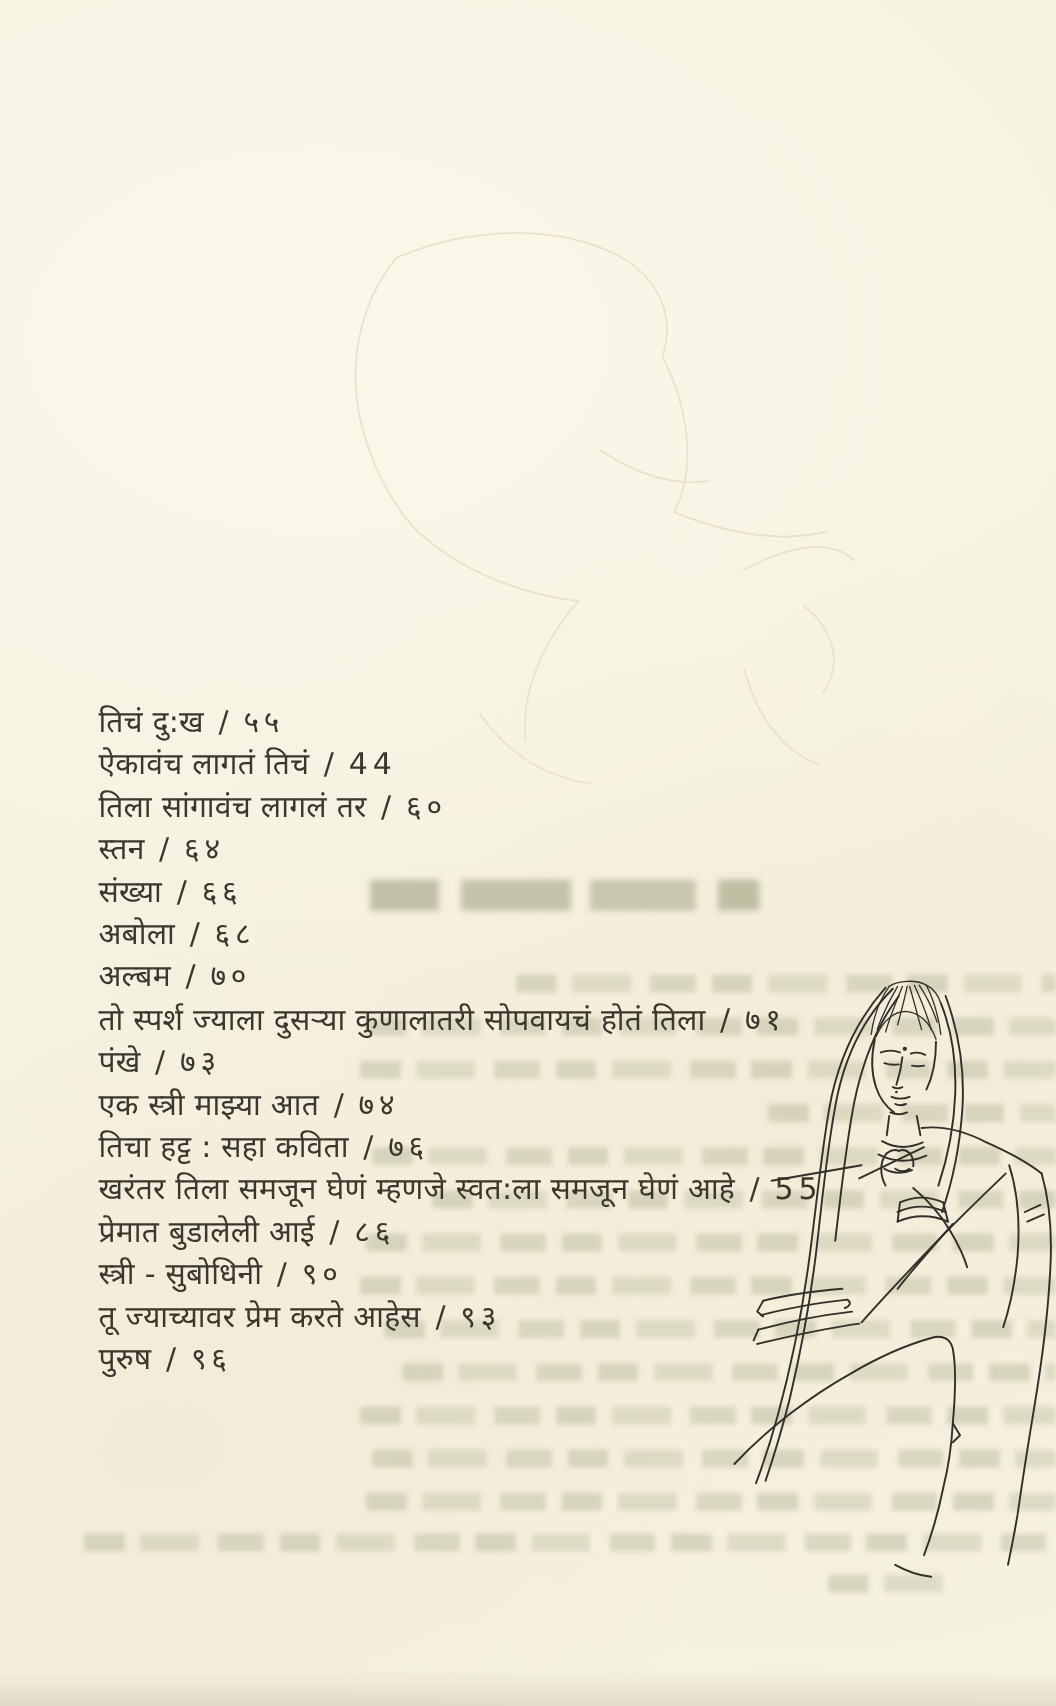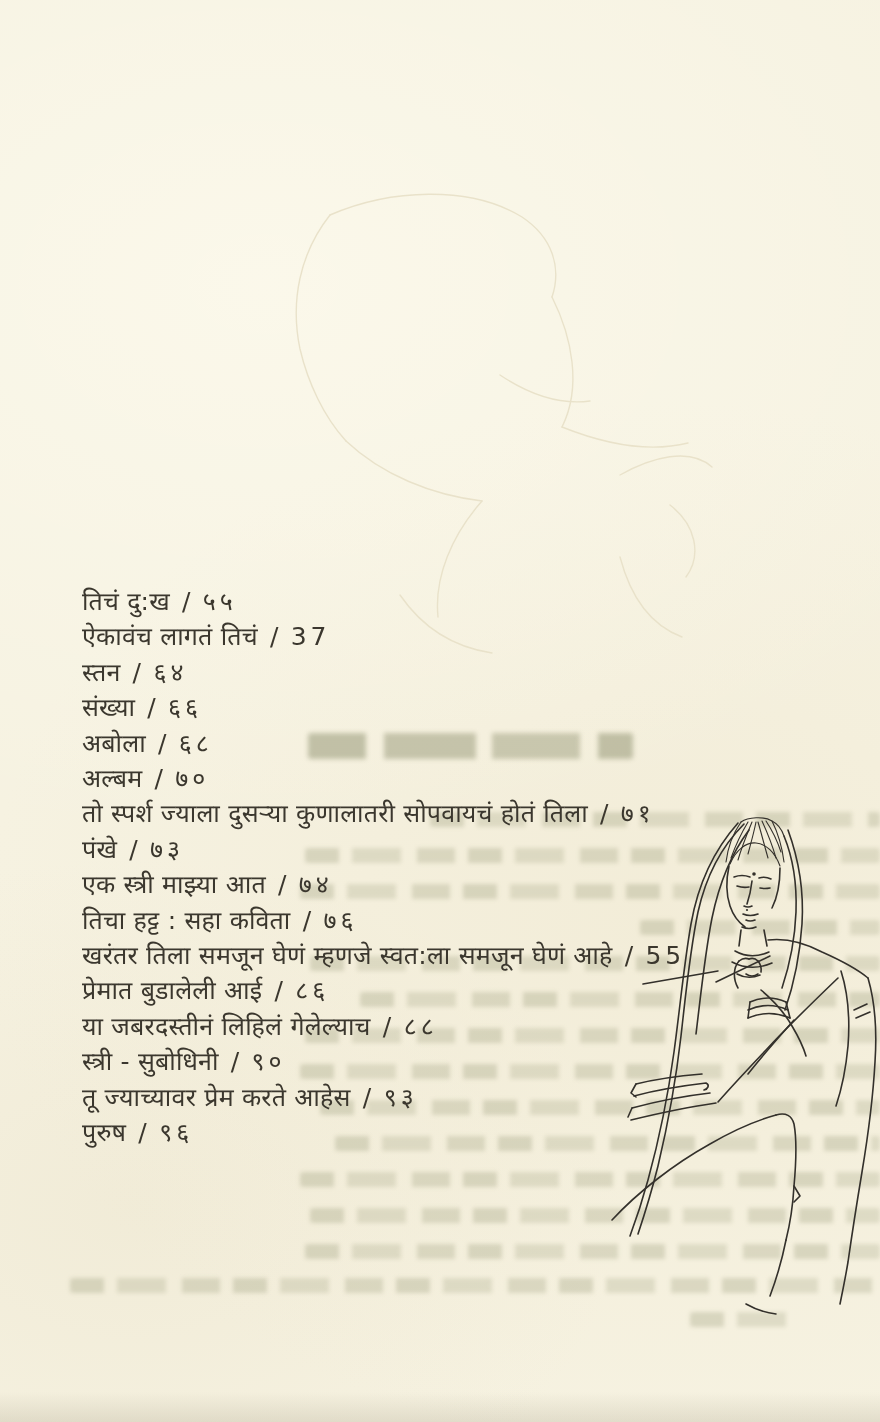--- a/index.html
+++ b/index.html
@@ -98,24 +98,27 @@
     <div class="smudge" style="left:70px;top:1278px;width:810px"></div>
     <div class="smudge" style="left:690px;top:1312px;width:110px"></div>
   </div>
 
   <ul class="toc">
     <li class="toc-entry">
       <span class="t">तिचं दु:ख</span><span class="sep"> / </span><span class="n">५५</span>
     </li>
 
     <li class="toc-entry">
-      <span class="t">ऐकावंच लागतं तिचं</span><span class="sep"> / </span><span class="n">37</span>
-    </li>
-
-
+      <span class="t">ऐकावंच लागतं तिचं</span><span class="sep"> / </span><span class="n">44</span>
+    </li>
+
+
+    <li class="toc-entry">
+      <span class="t">तिला सांगावंच लागलं तर</span><span class="sep"> / </span><span class="n">६०</span>
+    </li>
 
 
     <li class="toc-entry">
       <span class="t">स्तन</span><span class="sep"> / </span><span class="n">६४</span>
     </li>
 
     <li class="toc-entry">
       <span class="t">संख्या</span><span class="sep"> / </span><span class="n">६६</span>
     </li>
 
@@ -144,23 +147,20 @@
     </li>
 
     <li class="toc-entry">
       <span class="t">खरंतर तिला समजून घेणं म्हणजे स्वत:ला समजून घेणं आहे</span><span class="sep"> / </span><span class="n">55</span>
     </li>
 
     <li class="toc-entry">
       <span class="t">प्रेमात बुडालेली आई</span><span class="sep"> / </span><span class="n">८६</span>
     </li>
 
-    <li class="toc-entry">
-      <span class="t">या जबरदस्तीनं लिहिलं गेलेल्याच</span><span class="sep"> / </span><span class="n">८८</span>
-    </li>
 
     <li class="toc-entry">
       <span class="t">स्त्री - सुबोधिनी</span><span class="sep"> / </span><span class="n">९०</span>
     </li>
 
     <li class="toc-entry">
       <span class="t">तू ज्याच्यावर प्रेम करते आहेस</span><span class="sep"> / </span><span class="n">९३</span>
     </li>
 
     <li class="toc-entry">

